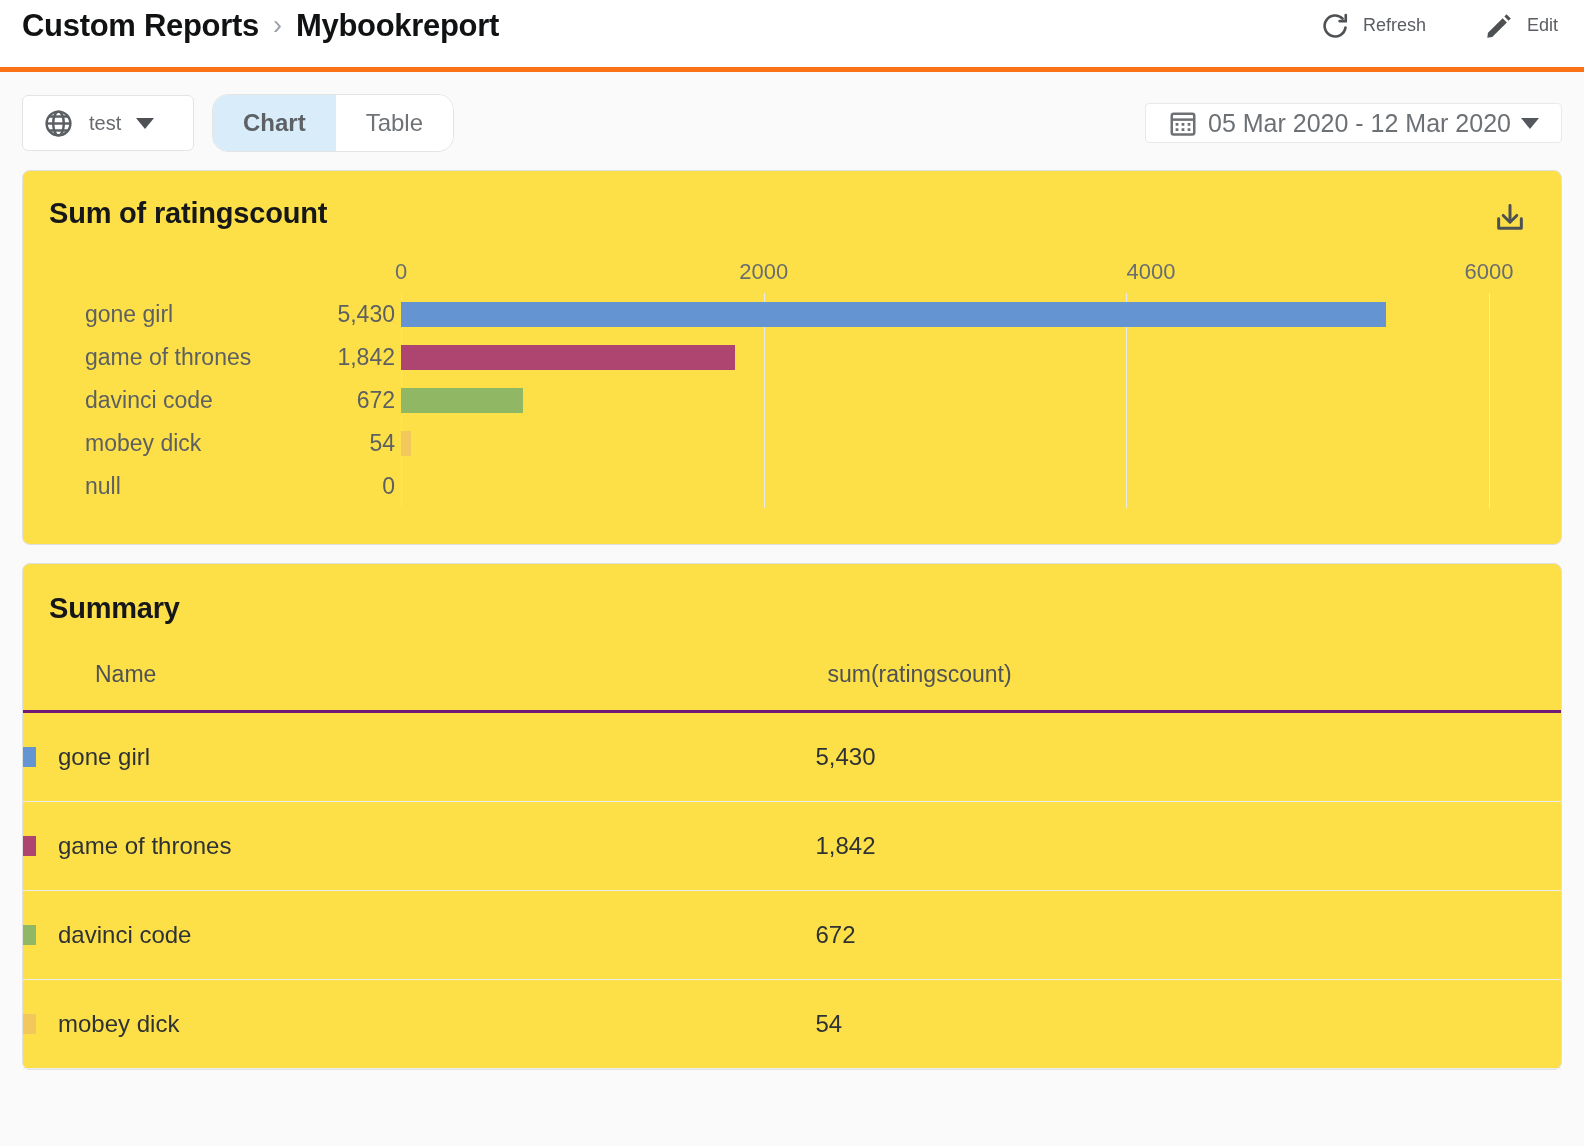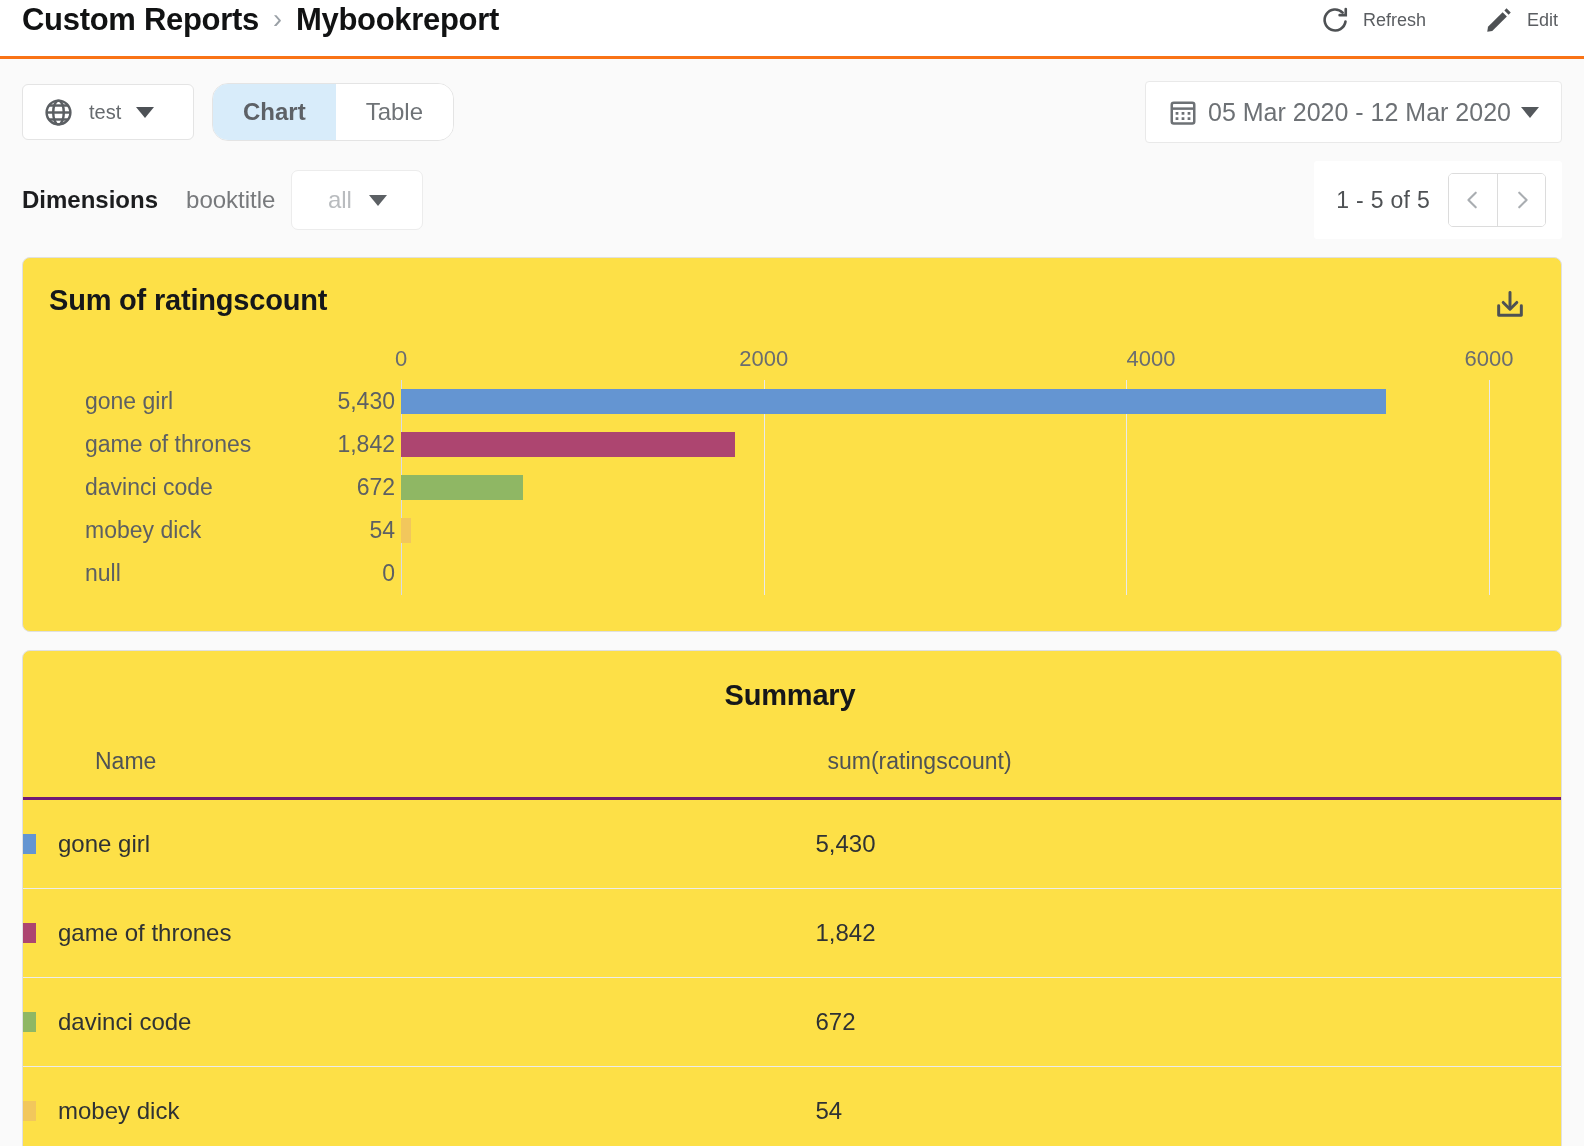--- a/index.html
+++ b/index.html
@@ -7,22 +7,22 @@
     margin: 0; padding: 0;
     width: 1584px; height: 1146px;
     background: #ffffff;
     font-family: "Liberation Sans", sans-serif;
     -webkit-font-smoothing: antialiased;
   }
   #root { width: 1584px; height: 1146px; position: relative; overflow: hidden; background:#fafafa; }
 
   
   .header {
-    height: 59px; background:#ffffff;
-    border-bottom: 3px solid #f97316;
+    height: 72px; background:#ffffff;
+    border-bottom: 5px solid #f97316;
     display:flex; align-items:center; padding: 0 26px 16px 22px;
   }
   .breadcrumb { display:flex; align-items:baseline; gap:14px; }
   .crumb-root { font-size: 31px; font-weight: 700; color:#111213; letter-spacing:-0.3px; }
   .crumb-sep { font-size: 27px; color:#9aa0a6; font-weight: 300; position:relative; top:-2px; }
   .crumb-leaf { font-size: 31px; font-weight: 700; color:#111213; letter-spacing:-0.3px; }
   .header-actions { margin-left:auto; display:flex; align-items:center; gap:58px; }
   .hdr-btn { display:flex; align-items:center; gap:13px; cursor:pointer; }
   .hdr-btn .lbl { font-size:18px; color:#5a5d61; }
   .ico { display:inline-flex; align-items:center; justify-content:center; }
@@ -43,21 +43,21 @@
   .caret { width:0;height:0;border-left:9px solid transparent;border-right:9px solid transparent;border-top:11px solid #4d5156; }
   .caret.light { border-top-color:#54585c; }
 
   .seg { display:flex; margin-left:18px; border-radius:16px; overflow:hidden; border:1px solid #e4e4e4; background:#fff; }
   .seg-btn { height:56px; padding:0 30px; display:flex; align-items:center; justify-content:center;
              font-size:24px; color:#6f7377; background:#fff; cursor:pointer; border:none; }
   .seg-btn.active { background:#d8ecfa; color:#5d6166; font-weight:700; }
 
   .daterange {
     margin-left:auto; display:flex; align-items:center; gap:10px;
-    height:62px; padding:0 22px;
+    height:40px; padding:0 22px;
     background:#fff; border:1px solid #e9e9e9; border-radius:4px; cursor:pointer;
   }
   .daterange .txt { font-size:25px; color:#6d7175; }
 
   .toolbar-row2 { display:flex; align-items:center; margin-top:18px; }
   .dim-label { font-size:24px; font-weight:700; color:#1c1d1f; }
   .dim-name { font-size:24px; color:#77797c; margin-left:28px; }
   .dim-all {
     margin-left:16px; width:132px; height:60px;
     background:#fff; border:1px solid #ececec; border-radius:7px;
@@ -94,21 +94,21 @@
   .grid-layer { position:absolute; top:0; bottom:0; left:0; right:0; pointer-events:none; }
   .gridline { position:absolute; top:0; bottom:0; width:1px; background:#e9e9ec; }
   .gridline.zero { background:#d9dbe6; }
 
   .bar-row { position:relative; height:43px; display:flex; align-items:center; }
   .bar-name { position:absolute; left:36px; font-size:23px; color:#5d6063; white-space:nowrap; }
   .bar-value { position:absolute; font-size:23px; color:#5d6063; text-align:right; width:120px; left:226px; }
   .bar { position:absolute; top:9px; height:25px; left:0; }
 
   
-  .summary-head { padding: 28px 30px 0 26px; text-align: center; }
+  .summary-head { padding: 28px 30px 0 26px; }
   .tbl { width:100%; border-collapse:collapse; margin-top:20px; }
   .tbl th {
     text-align:left; font-size:23px; font-weight:400; color:#4f5255;
     padding: 16px 0 22px 0; border-bottom:3px solid #701a75;
   }
   .tbl td { font-size:24px; color:#2f3234; padding: 30px 0; border-bottom:1px solid #ececec; }
   .col-name { padding-left:72px; }
   .col-val { padding-left:12px; }
   th.col-name { padding-left:72px; }
   th.col-val { padding-left:12px; }
@@ -182,44 +182,20 @@
               <rect x="10.9" y="16.2" width="2.2" height="2.2"></rect>
               <rect x="15.7" y="16.2" width="2.2" height="2.2"></rect>
             </g>
           </svg>
         </span>
         <span class="txt">05 Mar 2020 - 12 Mar 2020</span>
         <span class="caret light"></span>
       </div>
     </div>
 
-    <div class="toolbar-row2">
-      <span class="dim-label">Dimensions</span>
-      <span class="dim-name">booktitle</span>
-      <div class="dim-all">
-        <span class="ph">all</span>
-        <span class="caret ph-caret"></span>
-      </div>
-
-      <div class="pager">
-        <span class="pager-text">1 - 5 of 5</span>
-        <div class="pager-btns">
-          <div class="pager-btn">
-            <svg width="22" height="22" viewBox="0 0 24 24" fill="none" stroke="#a9adb1" stroke-width="2.3" stroke-linecap="round" stroke-linejoin="round">
-              <polyline points="15,4 7,12 15,20"></polyline>
-            </svg>
-          </div>
-          <div class="pager-btn">
-            <svg width="22" height="22" viewBox="0 0 24 24" fill="none" stroke="#a9adb1" stroke-width="2.3" stroke-linecap="round" stroke-linejoin="round">
-              <polyline points="9,4 17,12 9,20"></polyline>
-            </svg>
-          </div>
-        </div>
-      </div>
-    </div>
   </div>
 
   <div class="card">
     <div class="card-head">
       <span class="card-title">Sum of ratingscount</span>
       <span class="dl-btn">
         <svg width="34" height="34" viewBox="0 0 24 24" fill="none" stroke="#4e5154" stroke-width="2.1" stroke-linecap="round" stroke-linejoin="round">
           <line x1="12" y1="3.2" x2="12" y2="14.4"></line>
           <polyline points="7.2,10.2 12,15 16.8,10.2"></polyline>
           <polyline points="4,12.6 4,19.2 20,19.2 20,12.6"></polyline>

